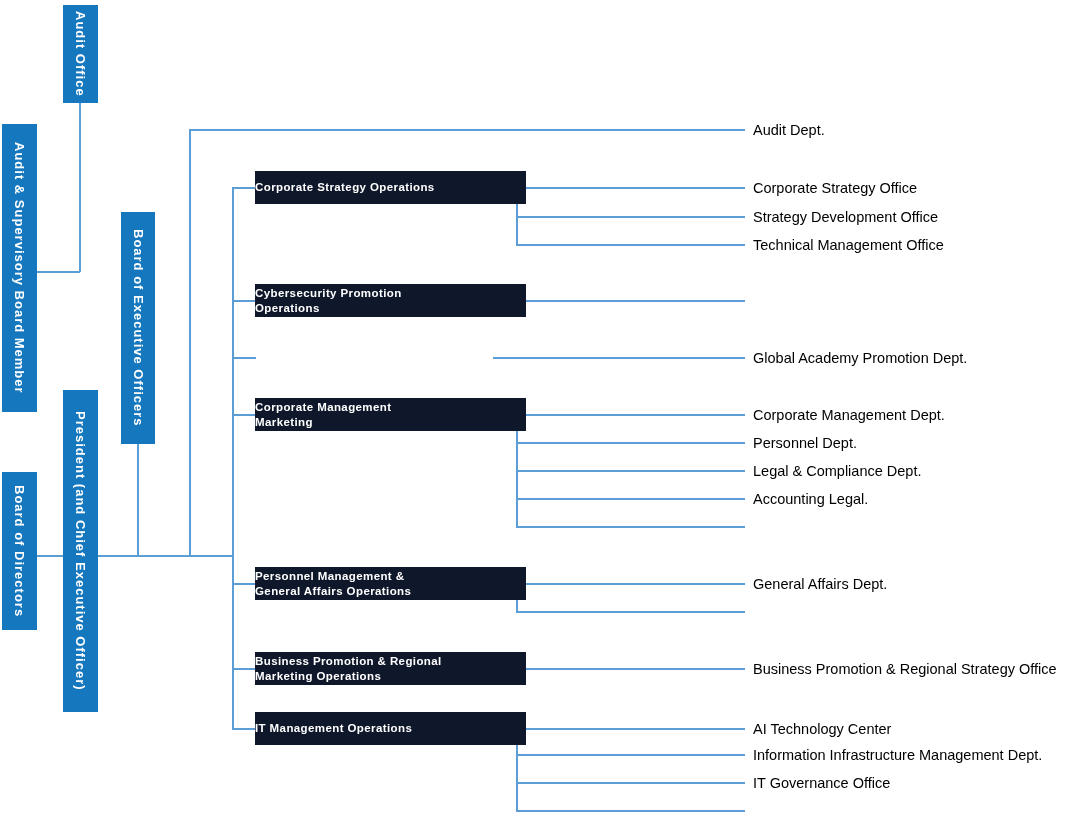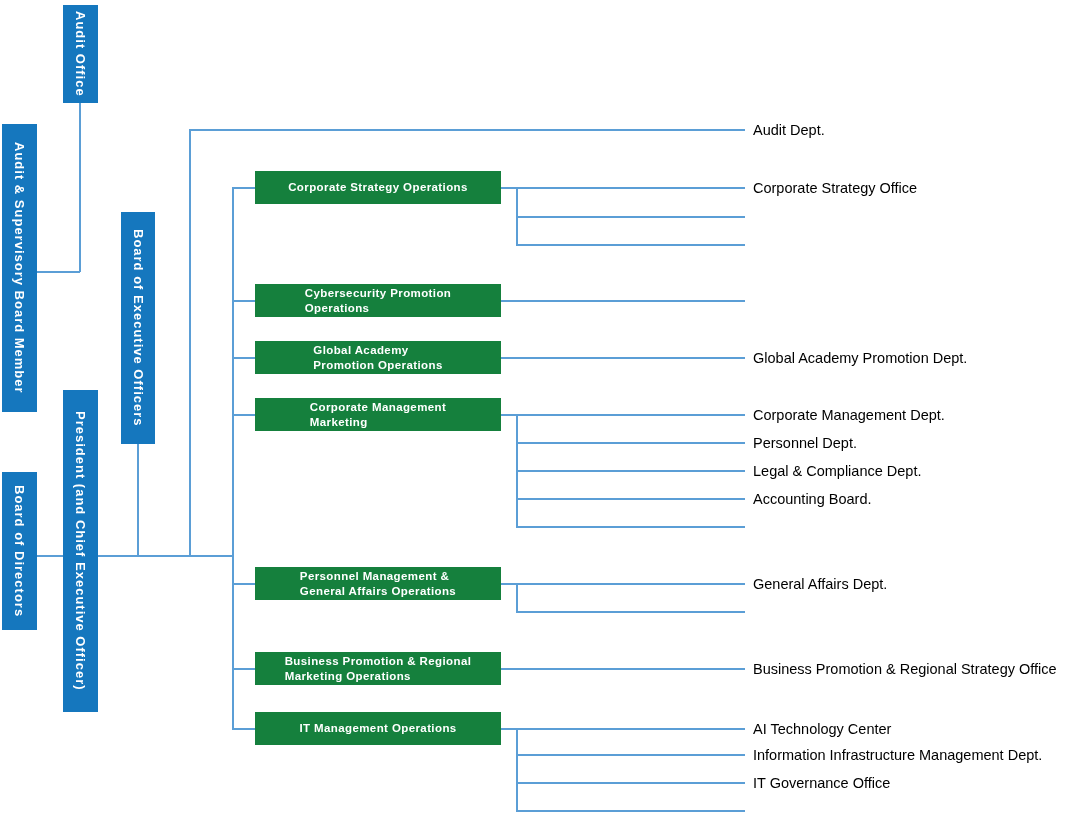--- a/index.html
+++ b/index.html
@@ -12,22 +12,22 @@
   .v{width:1.5px;}
   .vbox{
     position:absolute;width:35px;background:#1577be;z-index:2;
     display:flex;align-items:center;justify-content:center;
   }
   .vtext{
     writing-mode:vertical-rl;color:#ffffff;font-weight:bold;font-size:13px;
     letter-spacing:1px;white-space:nowrap;
   }
   .opbox{
-    position:absolute;left:255px;width:246px;height:33px;background:#15803d;z-index:2;
-    display:flex;align-items:center;justify-content:center;
+    position:absolute;left:255px;width:271px;height:33px;background:#0f172a;z-index:2;
+    display:flex;align-items:center;justify-content:flex-start;
   }
   .optext{
     color:#ffffff;font-weight:bold;font-size:11.5px;letter-spacing:.4px;
     line-height:14.5px;white-space:pre-line;text-align:left;
   }
   .unit{
     position:absolute;left:753px;height:20px;line-height:20px;font-size:14.5px;
     color:#000000;white-space:nowrap;z-index:2;
   }
 </style>
@@ -92,51 +92,49 @@
     <span class="vtext">Board of Executive Officers</span>
   </div>
 
   <div class="opbox" style="top:171px">
     <span class="optext">Corporate Strategy Operations</span>
   </div>
   <div class="opbox" style="top:284px">
     <span class="optext">Cybersecurity Promotion
 Operations</span>
   </div>
-  <div class="opbox" style="top:341px">
-    <span class="optext">Global Academy
-Promotion Operations</span>
-  </div>
   <div class="opbox" style="top:398px">
     <span class="optext">Corporate Management
 Marketing</span>
   </div>
   <div class="opbox" style="top:652px">
     <span class="optext">Business Promotion &amp; Regional
 Marketing Operations</span>
   </div>
   <div class="opbox" style="top:567px">
     <span class="optext">Personnel Management &amp;
 General Affairs Operations</span>
   </div>
   <div class="opbox" style="top:712px">
     <span class="optext">IT Management Operations</span>
   </div>
 
   <div class="unit" style="top:120px">Audit Dept.</div>
 
   <div class="unit" style="top:178px">Corporate Strategy Office</div>
+  <div class="unit" style="top:207px">Strategy Development Office</div>
+  <div class="unit" style="top:235px">Technical Management Office</div>
 
 
   <div class="unit" style="top:348px">Global Academy Promotion Dept.</div>
 
   <div class="unit" style="top:405px">Corporate Management Dept.</div>
   <div class="unit" style="top:433px">Personnel Dept.</div>
   <div class="unit" style="top:461px">Legal &amp; Compliance Dept.</div>
-  <div class="unit" style="top:489px">Accounting Board.</div>
+  <div class="unit" style="top:489px">Accounting Legal.</div>
 
   <div class="unit" style="top:574px">General Affairs Dept.</div>
 
   <div class="unit" style="top:659px">Business Promotion &amp; Regional Strategy Office</div>
 
   <div class="unit" style="top:719px">AI Technology Center</div>
   <div class="unit" style="top:745px">Information Infrastructure Management Dept.</div>
   <div class="unit" style="top:773px">IT Governance Office</div>
 
 </div>

